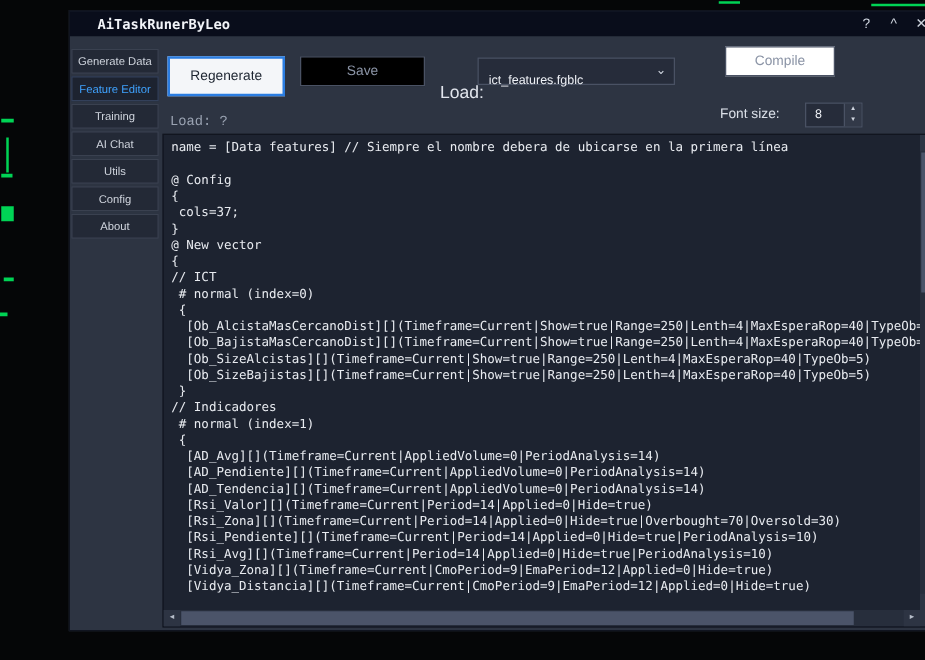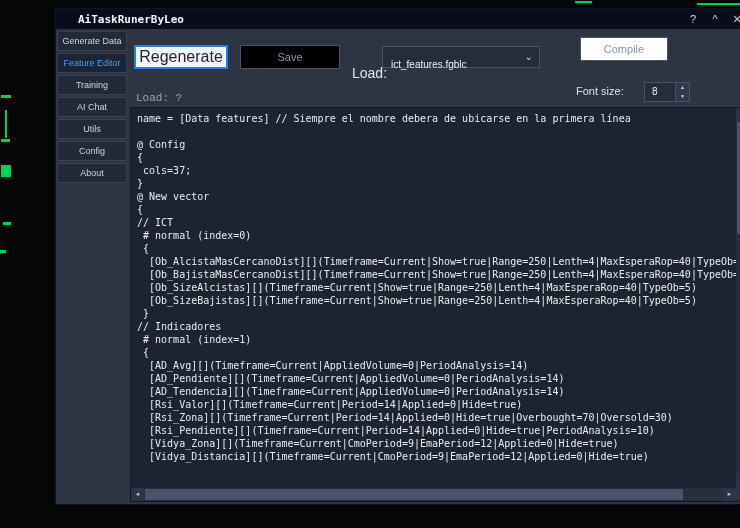--- a/index.html
+++ b/index.html
@@ -29,28 +29,28 @@
   
   .window{position:absolute;left:18px;top:8px;width:698px;height:497px;background:#2d3442;border:1px solid #10141f;box-sizing:border-box;z-index:2;margin-left:37px;}
   .titlebar{position:absolute;left:0;top:0;right:0;height:20px;background:#090d1b;display:flex;align-items:center;}
   .title{margin-left:22px;color:#f2f4f8;font-size:11px;font-weight:bold;font-family:"DejaVu Sans Mono", monospace;}
   .controls{margin-left:auto;display:flex;margin-right:4px;}
   .ctrl{width:22px;text-align:center;color:#cdd3dd;font-size:11px;line-height:20px;cursor:default;}
 
   .content{position:absolute;left:0;top:20px;right:0;bottom:0;}
 
   
-  .sidebar{position:absolute;left:0;top:0;width:72px;bottom:0;box-sizing:border-box;}
+  .sidebar{position:absolute;left:0;top:0;width:72px;bottom:0;padding-top:8px;box-sizing:border-box;}
   .side-btn{margin:2px 1px;height:18px;line-height:18px;text-align:center;background:#232936;border:1px solid #3a4150;color:#cfd4dd;font-size:9px;overflow:hidden;white-space:nowrap;}
   .side-btn.active{color:#3fa3ff;background:#1d2330;border-color:#33405a;}
 
   
   .main{position:absolute;left:72px;top:0;right:0;bottom:0;}
   button{font-family:"Liberation Sans", sans-serif;padding:0;cursor:default;}
-  .btn-regenerate{position:absolute;left:6px;top:16px;width:94px;height:24px;background:#f4f6f9;border:2px solid #2b7de1;color:#1c2430;font-size:16px;box-sizing:border-box;}
+  .btn-regenerate{position:absolute;left:6px;top:16px;width:94px;height:32px;background:#f4f6f9;border:2px solid #2b7de1;color:#1c2430;font-size:11px;box-sizing:border-box;}
   .btn-save{position:absolute;left:112px;top:16px;width:100px;height:24px;background:#000000;border:1px solid #4a5264;color:#8b94a6;font-size:11px;box-sizing:border-box;}
   .lbl-load{position:absolute;left:224px;top:32px;height:24px;line-height:24px;color:#e2e6ed;font-size:14px;}
   .dropdown{position:absolute;left:254px;top:17px;width:158px;height:22px;background:#262c3a;border:1px solid #4a5264;color:#eef1f6;font-size:10px;line-height:20px;padding:8px 8px;box-sizing:border-box;}
   .dropdown .chev{position:absolute;right:6px;top:0;line-height:20px;color:#cfd5df;font-size:10px;}
   .btn-compile{position:absolute;left:452px;top:8px;width:88px;height:24px;background:#ffffff;border:1px solid #4a5264;color:#8b94a6;font-size:11px;box-sizing:border-box;}
 
   .load-status{position:absolute;left:8px;top:63px;color:#9aa3b2;font-size:11px;font-family:Liberation Mono, monospace;}
   .font-size-label{position:absolute;left:448px;top:56px;color:#dbe0e8;font-size:11px;}
   .spinner{position:absolute;left:516px;top:53px;width:46px;height:20px;background:#262c3a;border:1px solid #4a5264;box-sizing:border-box;}
   .spinner .val{position:absolute;left:7px;top:0;line-height:18px;color:#eef1f6;font-size:10px;}
@@ -154,20 +154,21 @@
           <div class="cl"> }</div>
           <div class="cl">// Indicadores</div>
           <div class="cl"> # normal (index=1)</div>
           <div class="cl"> {</div>
           <div class="cl">  [AD_Avg][](Timeframe=Current|AppliedVolume=0|PeriodAnalysis=14)</div>
           <div class="cl">  [AD_Pendiente][](Timeframe=Current|AppliedVolume=0|PeriodAnalysis=14)</div>
           <div class="cl">  [AD_Tendencia][](Timeframe=Current|AppliedVolume=0|PeriodAnalysis=14)</div>
           <div class="cl">  [Rsi_Valor][](Timeframe=Current|Period=14|Applied=0|Hide=true)</div>
           <div class="cl">  [Rsi_Zona][](Timeframe=Current|Period=14|Applied=0|Hide=true|Overbought=70|Oversold=30)</div>
           <div class="cl">  [Rsi_Pendiente][](Timeframe=Current|Period=14|Applied=0|Hide=true|PeriodAnalysis=10)</div>
+          <div class="cl">  [Rsi_Avg][](Timeframe=Current|Period=14|Applied=0|Hide=true|PeriodAnalysis=10)</div>
           <div class="cl">  [Vidya_Zona][](Timeframe=Current|CmoPeriod=9|EmaPeriod=12|Applied=0|Hide=true)</div>
           <div class="cl">  [Vidya_Distancia][](Timeframe=Current|CmoPeriod=9|EmaPeriod=12|Applied=0|Hide=true)</div>
 
         </div>
 
         <div class="vscroll">
           <div class="sarrow up">▲</div>
           <div class="vthumb"></div>
           <div class="sarrow down">▼</div>
         </div>

